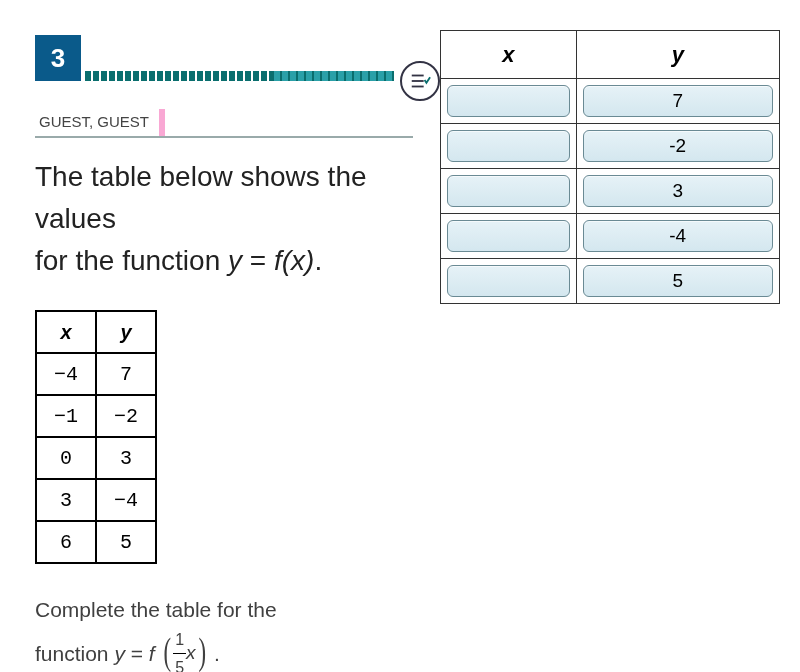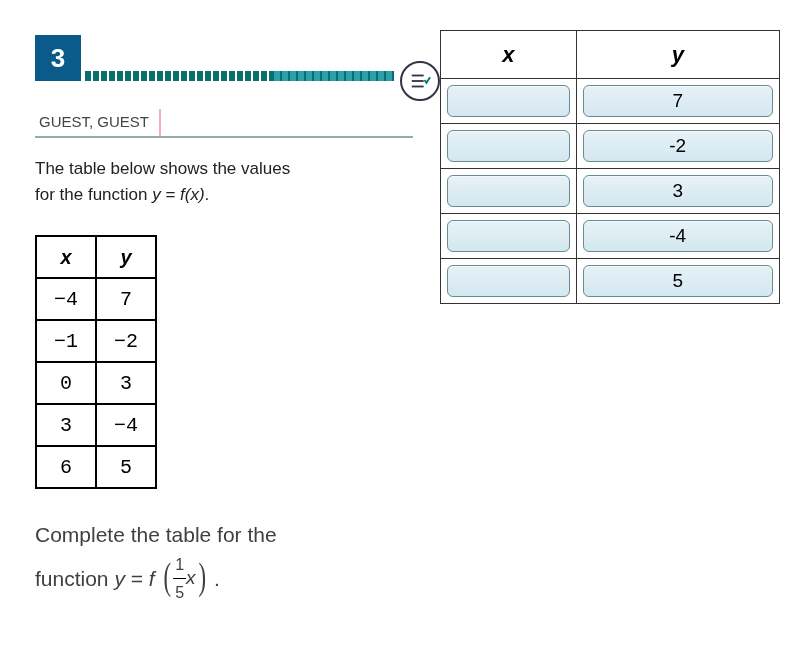--- a/index.html
+++ b/index.html
@@ -84,29 +84,29 @@
   .userline {
     display: flex;
     margin: 8px 0 0 35px;
     border-bottom: 2px solid #9aa;
     width: 378px;
     font-size: 15px;
     color: #444;
   }
   .userline .u1 {
     padding: 4px 10px 6px 4px;
-    border-right: 2px solid #f9a8d4;
+    border-right: 6px solid #f9a8d4;
   }
   .userline .u2 {
     padding: 4px 10px 6px 10px;
   }
 
   
   .qtext {
-    font-size: 17px;
+    font-size: 28px;
     color: #222;
     padding: 18px 20px 0 35px;
     line-height: 1.5;
   }
   .qtext2 {
     font-size: 21px;
     color: #404040;
     padding: 28px 20px 0 35px;
     line-height: 1.7;
   }

